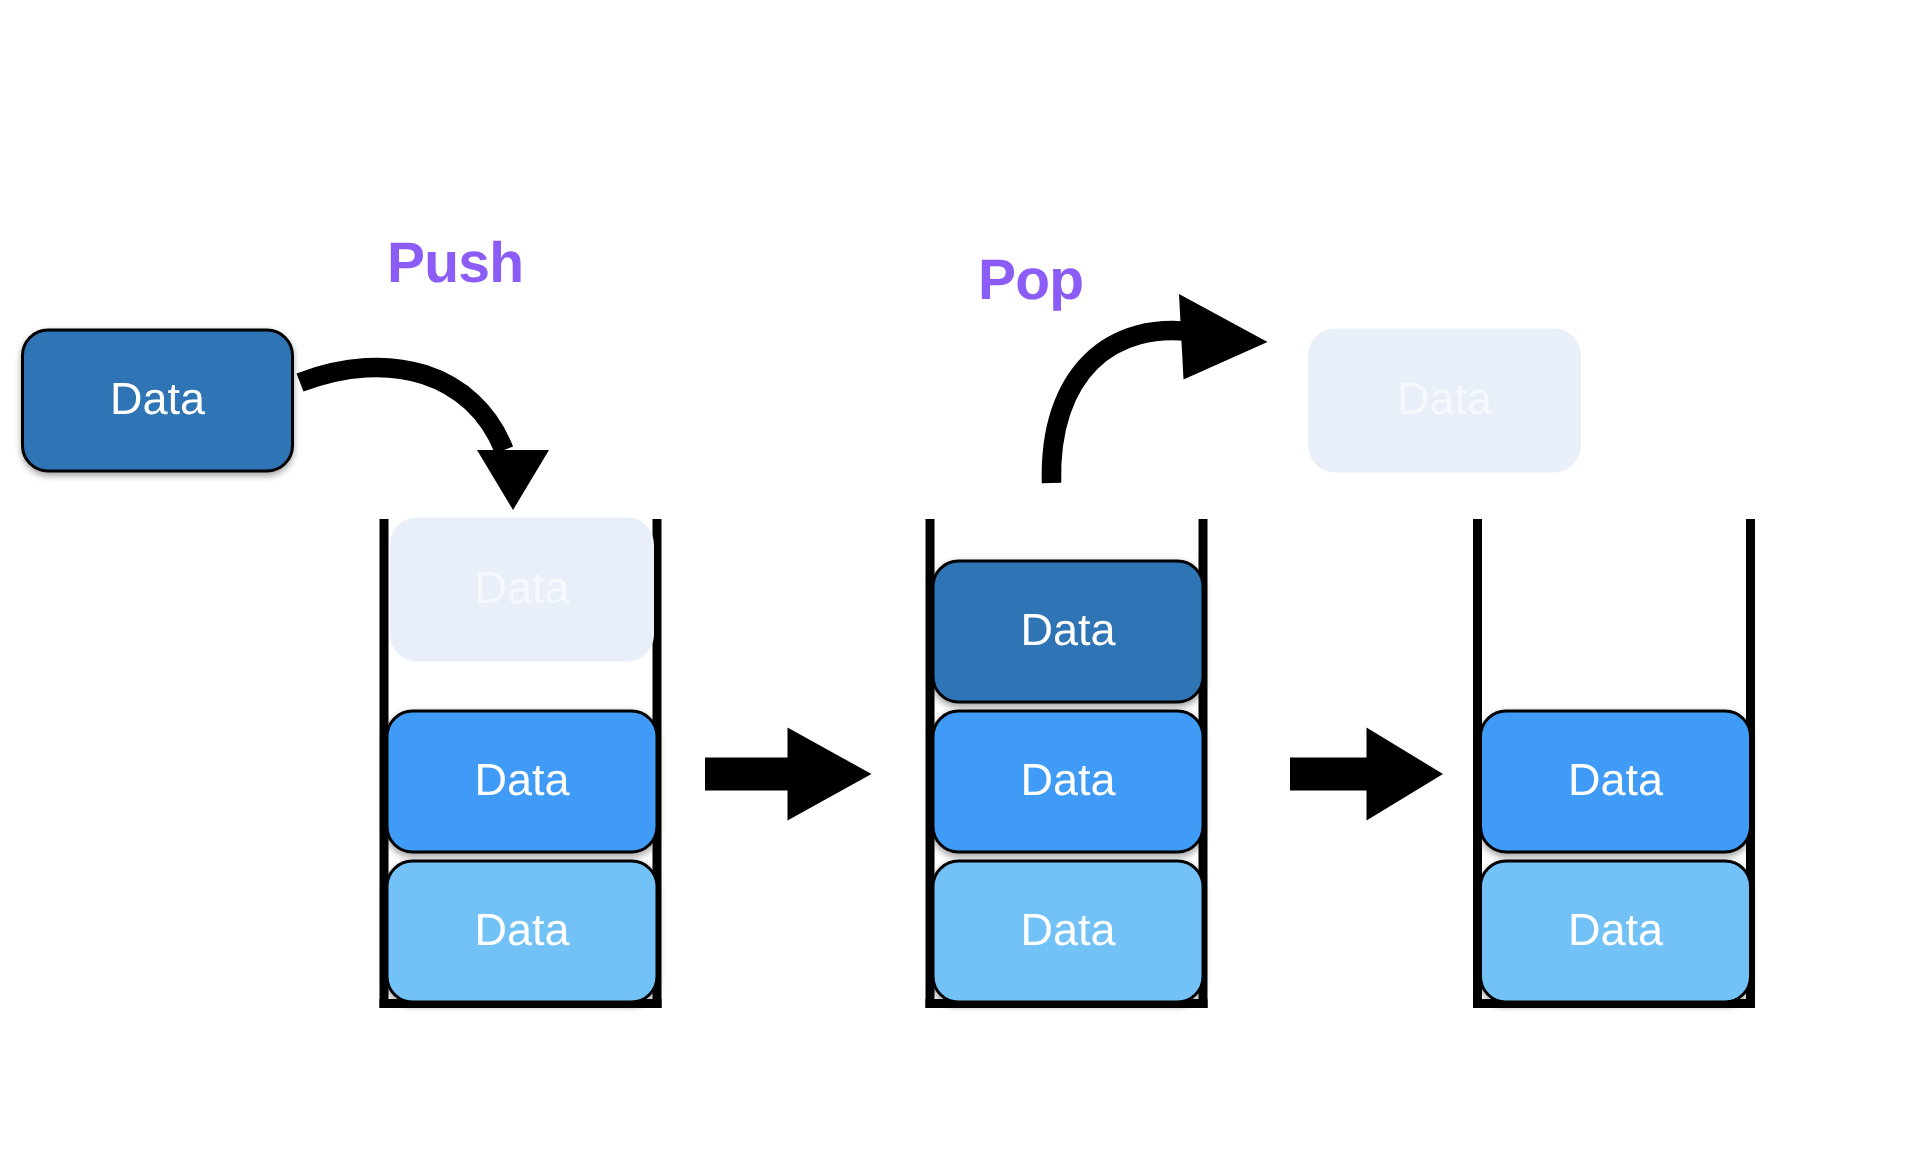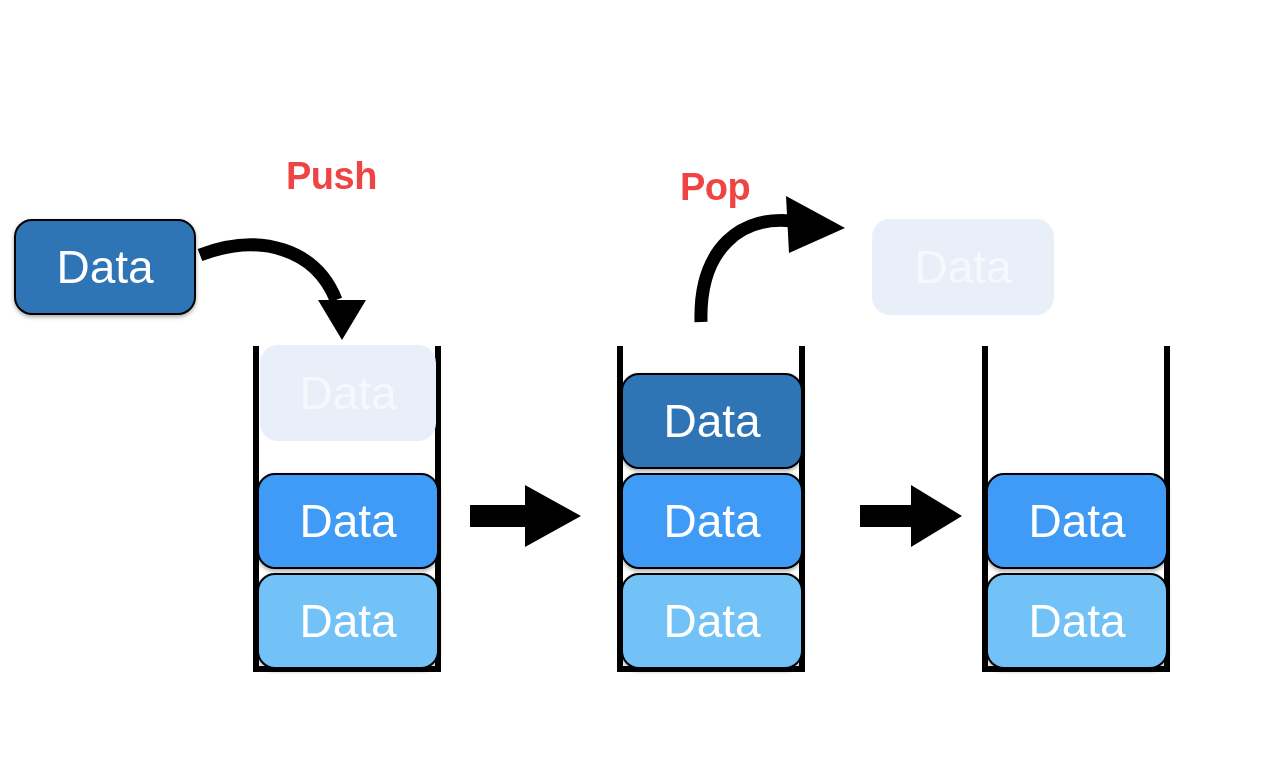--- a/index.html
+++ b/index.html
@@ -19,35 +19,34 @@
     left: 0;
     top: 0;
     width: 1280px;
     height: 766px;
   }
   .op-label {
     position: absolute;
     font-family: "Liberation Sans", sans-serif;
     font-weight: bold;
     font-size: 38px;
-    color: #ef4444;
+    color: #8b5cf6;
     letter-spacing: -0.5px;
     white-space: nowrap;
     line-height: 1;
-    margin-left: 28px;
   }
   .data-box {
     position: absolute;
     box-sizing: border-box;
     display: flex;
     align-items: center;
     justify-content: center;
     border-radius: 18px;
     font-family: "Liberation Sans", sans-serif;
-    font-size: 46px;
+    font-size: 30px;
     color: #ffffff;
     line-height: 1;
   }
   .data-box.solid {
     border: 2.5px solid #000000;
     box-shadow: 0 2px 4px rgba(0,0,0,0.35);
   }
   .data-box.ghost {
     border: none;
     box-shadow: none;

